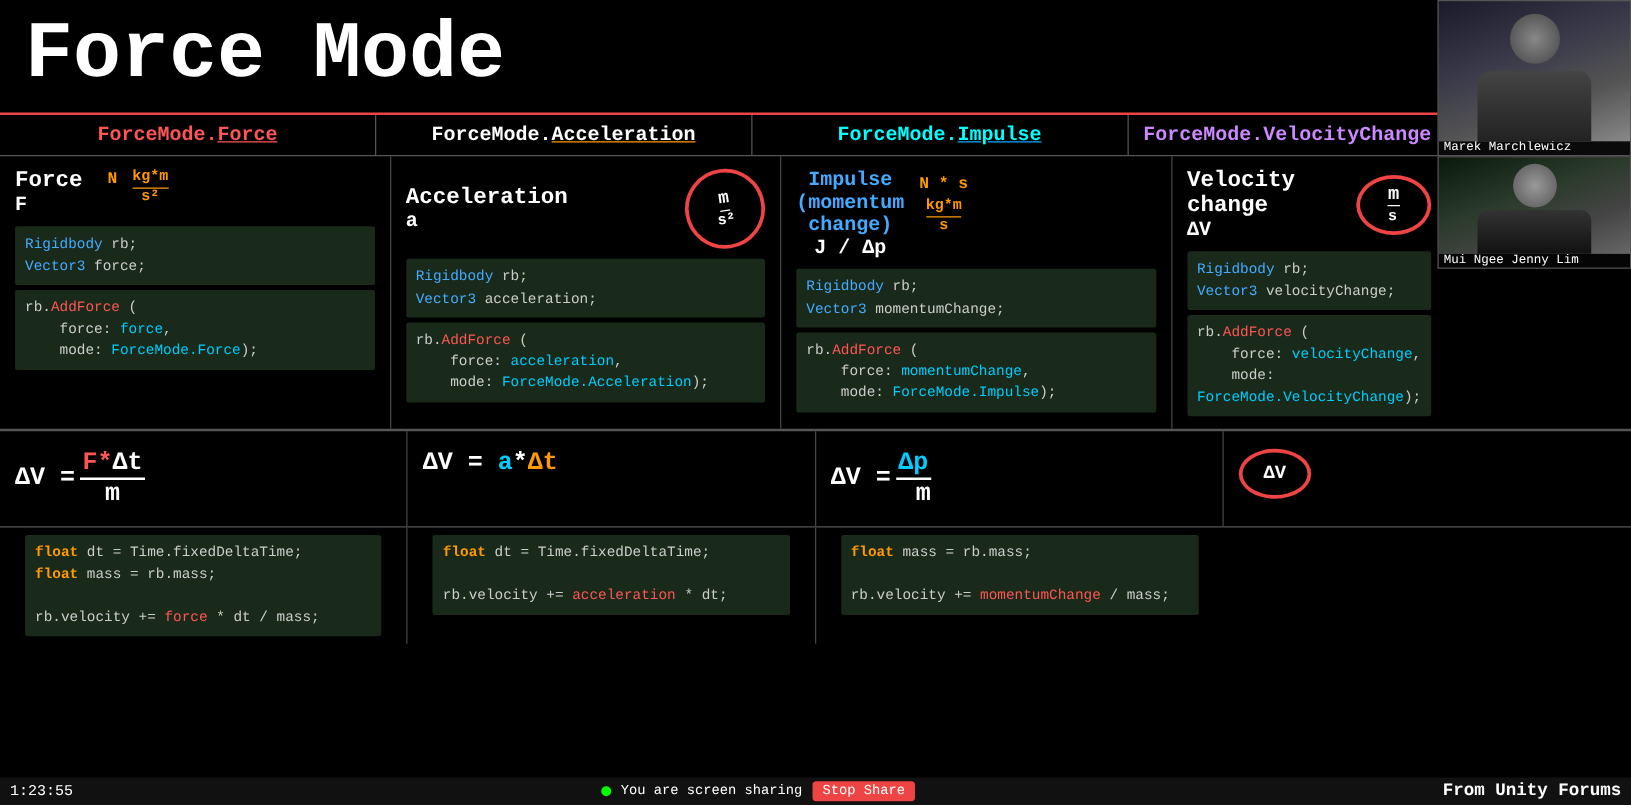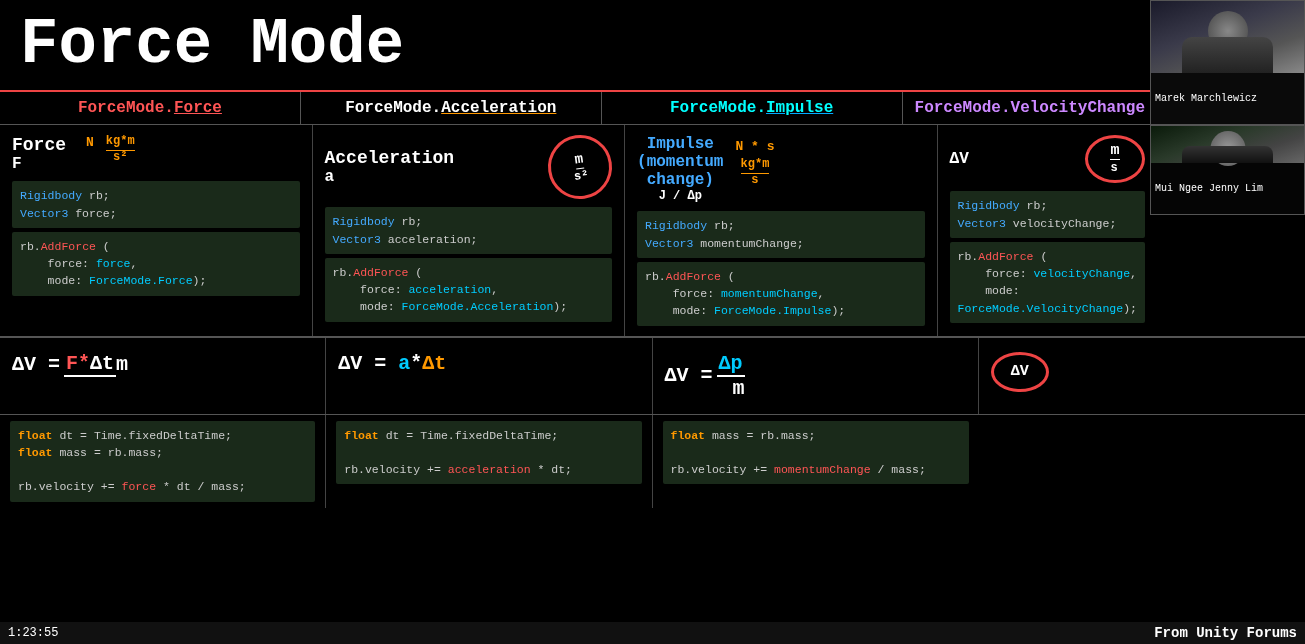--- a/index.html
+++ b/index.html
@@ -64,21 +64,21 @@
       height: 90px;
       background: #111;
       border: 1px solid #555;
       overflow: hidden;
       display: flex;
       flex-direction: column;
     }
     .webcam-label {
       background: rgba(0,0,0,0.7);
       font-size: 10px;
-      padding: 20px 4px;
+      padding: 0 4px;
       color: #fff;
       text-align: left;
     }
     .webcam-video {
       flex: 1;
       background: linear-gradient(135deg, #333 0%, #666 50%, #444 100%);
       display: flex;
       align-items: center;
       justify-content: center;
     }
@@ -163,21 +163,21 @@
     }
     .bf-cell:last-child { border-right: none; }
 
     .bot-code-row {
       display: grid;
       grid-template-columns: 1fr 1fr 1fr 1fr;
       border-top: 1px solid #555;
     }
     .bc-cell {
       border-right: 1px solid #444;
-      padding: 6px 10px;
+      padding: 6px 20px;
     }
     .bc-cell:last-child { border-right: none; }
 
     
     .circle-annotation {
       display: inline-flex;
       flex-direction: column;
       align-items: center;
       width: 64px;
       height: 64px;
@@ -277,21 +277,21 @@
       rb.<span style="color:#f55;">AddForce</span> (<br>
       &nbsp;&nbsp;&nbsp;&nbsp;force: <span style="color:#0cf;">acceleration</span>,<br>
       &nbsp;&nbsp;&nbsp;&nbsp;mode: <span style="color:#0cf;">ForceMode.Acceleration</span>);
     </div>
   </div>
 
   <div class="tf-cell">
     <div style="display:flex; align-items:flex-start; gap:8px; margin-bottom:8px;">
       <div>
         <div style="font-size:16px;font-weight:bold;color:#4af;text-align:center;">Impulse<br>(momentum<br>change)</div>
-        <div style="font-size:12px;font-weight:bold;color:#fff;text-align:center;">J / Δp</div>
+        <div style="font-size:16px;font-weight:bold;color:#fff;text-align:center;">J / Δp</div>
       </div>
       <div style="display:flex;flex-direction:column;align-items:center;margin-left:4px;margin-top:4px;">
         <span style="font-size:13px;color:#f90;font-weight:bold;">N * s</span>
         <div class="unit-box" style="margin-top:4px;">
           <span class="numerator">kg*m</span>
           <span>s</span>
         </div>
       </div>
     </div>
     <div class="code-block">
@@ -301,20 +301,21 @@
     <div class="code-block" style="margin-top:4px;">
       rb.<span style="color:#f55;">AddForce</span> (<br>
       &nbsp;&nbsp;&nbsp;&nbsp;force: <span style="color:#0cf;">momentumChange</span>,<br>
       &nbsp;&nbsp;&nbsp;&nbsp;mode: <span style="color:#0cf;">ForceMode.Impulse</span>);
     </div>
   </div>
 
   <div class="tf-cell" style="padding-right:160px;">
     <div style="display:flex; align-items:center; gap:12px; margin-bottom:8px;">
       <div>
+        <div style="font-size:18px;font-weight:bold;color:#fff;">Velocity change</div>
         <div style="font-size:16px;font-weight:bold;color:#fff;">ΔV</div>
       </div>
       <div style="margin-left:auto;">
         <div class="circle-annotation2">
           <span style="font-size:15px;font-weight:bold;color:#fff;">
             <span style="border-bottom:1px solid #fff;">m</span><br>
             <span style="font-size:12px;">s</span>
           </span>
         </div>
       </div>
@@ -331,21 +332,21 @@
   </div>
 </div>
 
 <div style="border-top:2px solid #555;">
 
   <div class="bot-formula-row">
 
     <div class="bf-cell">
       <div style="font-size:20px;font-weight:bold;color:#fff;display:flex;align-items:center;gap:4px;padding:6px 0;">
         <span style="color:#fff;">ΔV = </span>
-        <span style="display:inline-flex;align-items:center;vertical-align:middle;">
+        <span style="display:inline-flex;flex-direction:column;align-items:center;vertical-align:middle;">
           <span style="color:#f55;border-bottom:2px solid #fff;padding:0 2px;">F*<span style="color:#fff;">Δt</span></span>
           <span style="color:#fff;">m</span>
         </span>
       </div>
     </div>
 
     <div class="bf-cell">
       <div style="font-size:20px;font-weight:bold;color:#fff;padding:6px 0;">
         <span style="color:#fff;">ΔV = </span><span style="color:#0cf;">a</span><span style="color:#fff;">*</span><span style="color:#f90;">Δt</span>
       </div>
@@ -413,14 +414,19 @@
     <div style="width:100%;height:100%;background:linear-gradient(160deg,#0a1a0a 0%,#2a3a2a 40%,#444 70%,#666 100%);position:relative;">
       <div style="position:absolute;top:5px;left:50%;transform:translateX(-50%);width:35px;height:35px;border-radius:50%;background:radial-gradient(#999,#555);"></div>
       <div style="position:absolute;bottom:0;left:20%;width:60%;height:45%;background:linear-gradient(#333,#111);border-radius:8px 8px 0 0;"></div>
     </div>
   </div>
   <div class="webcam-label">Mui Ngee Jenny Lim</div>
 </div>
 
 <div class="status-bar">
   <span class="time-display">1:23:55</span>
+  <div class="screen-share-bar">
+    <div class="green-dot"></div>
+    <span class="screen-share-text">You are screen sharing</span>
+    <div class="stop-btn">Stop Share</div>
+  </div>
   <span class="from-unity">From Unity Forums</span>
 </div>
 
 </body></html>

